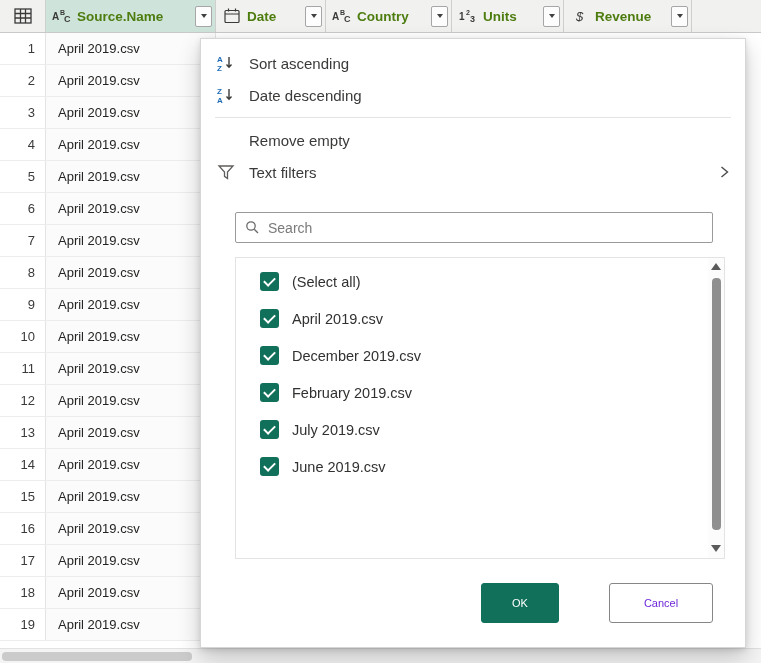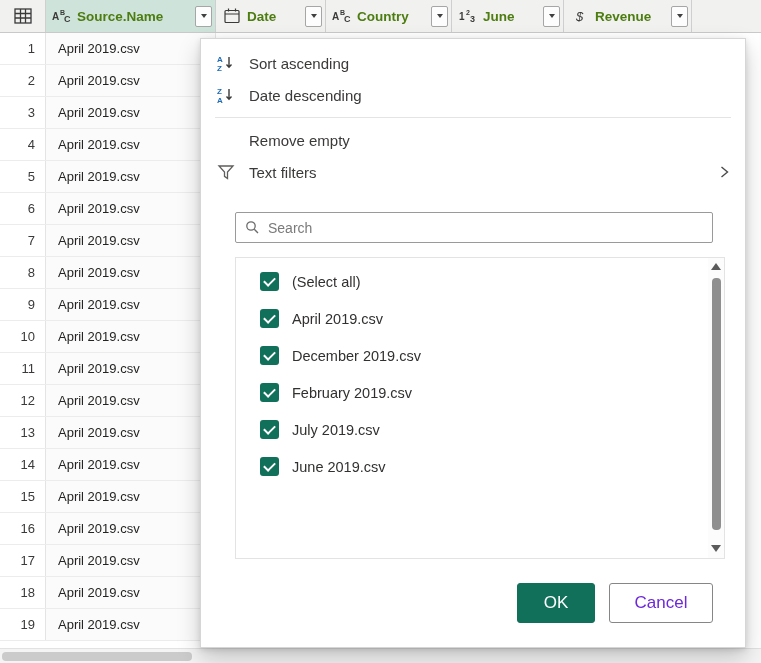--- a/index.html
+++ b/index.html
@@ -54,21 +54,21 @@
   .lb-item{height:37px;display:flex;align-items:center;gap:13px;padding-left:24px;font-size:14.5px;color:#323130;cursor:pointer;}
   .cb{width:19px;height:19px;background:var(--accent,#11705a);border-radius:3px;position:relative;flex:0 0 auto;}
   .cb::after{content:"";position:absolute;left:6px;top:3px;width:5px;height:9px;border:solid #fff;border-width:0 2px 2px 0;transform:rotate(45deg);}
 
   .vscroll{position:absolute;top:0;right:0;bottom:0;width:16px;background:#fcfcfc;}
   .sb-up{position:absolute;top:5px;left:3px;width:0;height:0;border-left:5px solid transparent;border-right:5px solid transparent;border-bottom:7px solid #5a5a5a;cursor:pointer;}
   .sb-down{position:absolute;bottom:6px;left:3px;width:0;height:0;border-left:5px solid transparent;border-right:5px solid transparent;border-top:7px solid #5a5a5a;cursor:pointer;}
   .sb-thumb{position:absolute;top:20px;left:4px;width:9px;height:252px;background:#8f8f8f;border-radius:4px;cursor:pointer;}
 
   .actions{position:absolute;bottom:24px;right:32px;display:flex;gap:14px;}
-  .btn{height:40px;border-radius:3px;font-size:17px;display:flex;align-items:center;justify-content:center;cursor:pointer;font-family:"Liberation Sans",sans-serif;}
+  .btn{height:40px;border-radius:3px;font-size:11px;display:flex;align-items:center;justify-content:center;cursor:pointer;font-family:"Liberation Sans",sans-serif;margin-left:36px;}
   .btn-ok{width:78px;background:var(--accent,#11705a);border:1px solid var(--accent,#11705a);color:#fff;}
   .btn-cancel{width:104px;background:#fff;border:1px solid #868686;color:#6d28d9;}
 </style>
 </head>
 <body>
 
 <div class="app">
 
   <div class="thead">
     <div class="th th-corner">
@@ -114,21 +114,21 @@
     </div>
 
     <div class="th th-units">
       <span class="type-icon">
         <svg width="20" height="18" viewBox="0 0 20 18">
           <text x="1" y="13" font-size="10" font-weight="bold" fill="#3b3a39">1</text>
           <text x="8" y="8" font-size="7" font-weight="bold" fill="#3b3a39">2</text>
           <text x="12" y="15" font-size="9" font-weight="bold" fill="#3b3a39">3</text>
         </svg>
       </span>
-      <span class="th-label">June</span>
+      <span class="th-label">Units</span>
       <span class="filter-btn"></span>
     </div>
 
     <div class="th th-revenue">
       <span class="type-icon">
         <svg width="14" height="18" viewBox="0 0 14 18">
           <text x="3" y="14" font-size="13" font-style="italic" fill="#3b3a39">$</text>
         </svg>
       </span>
       <span class="th-label">Revenue</span>

